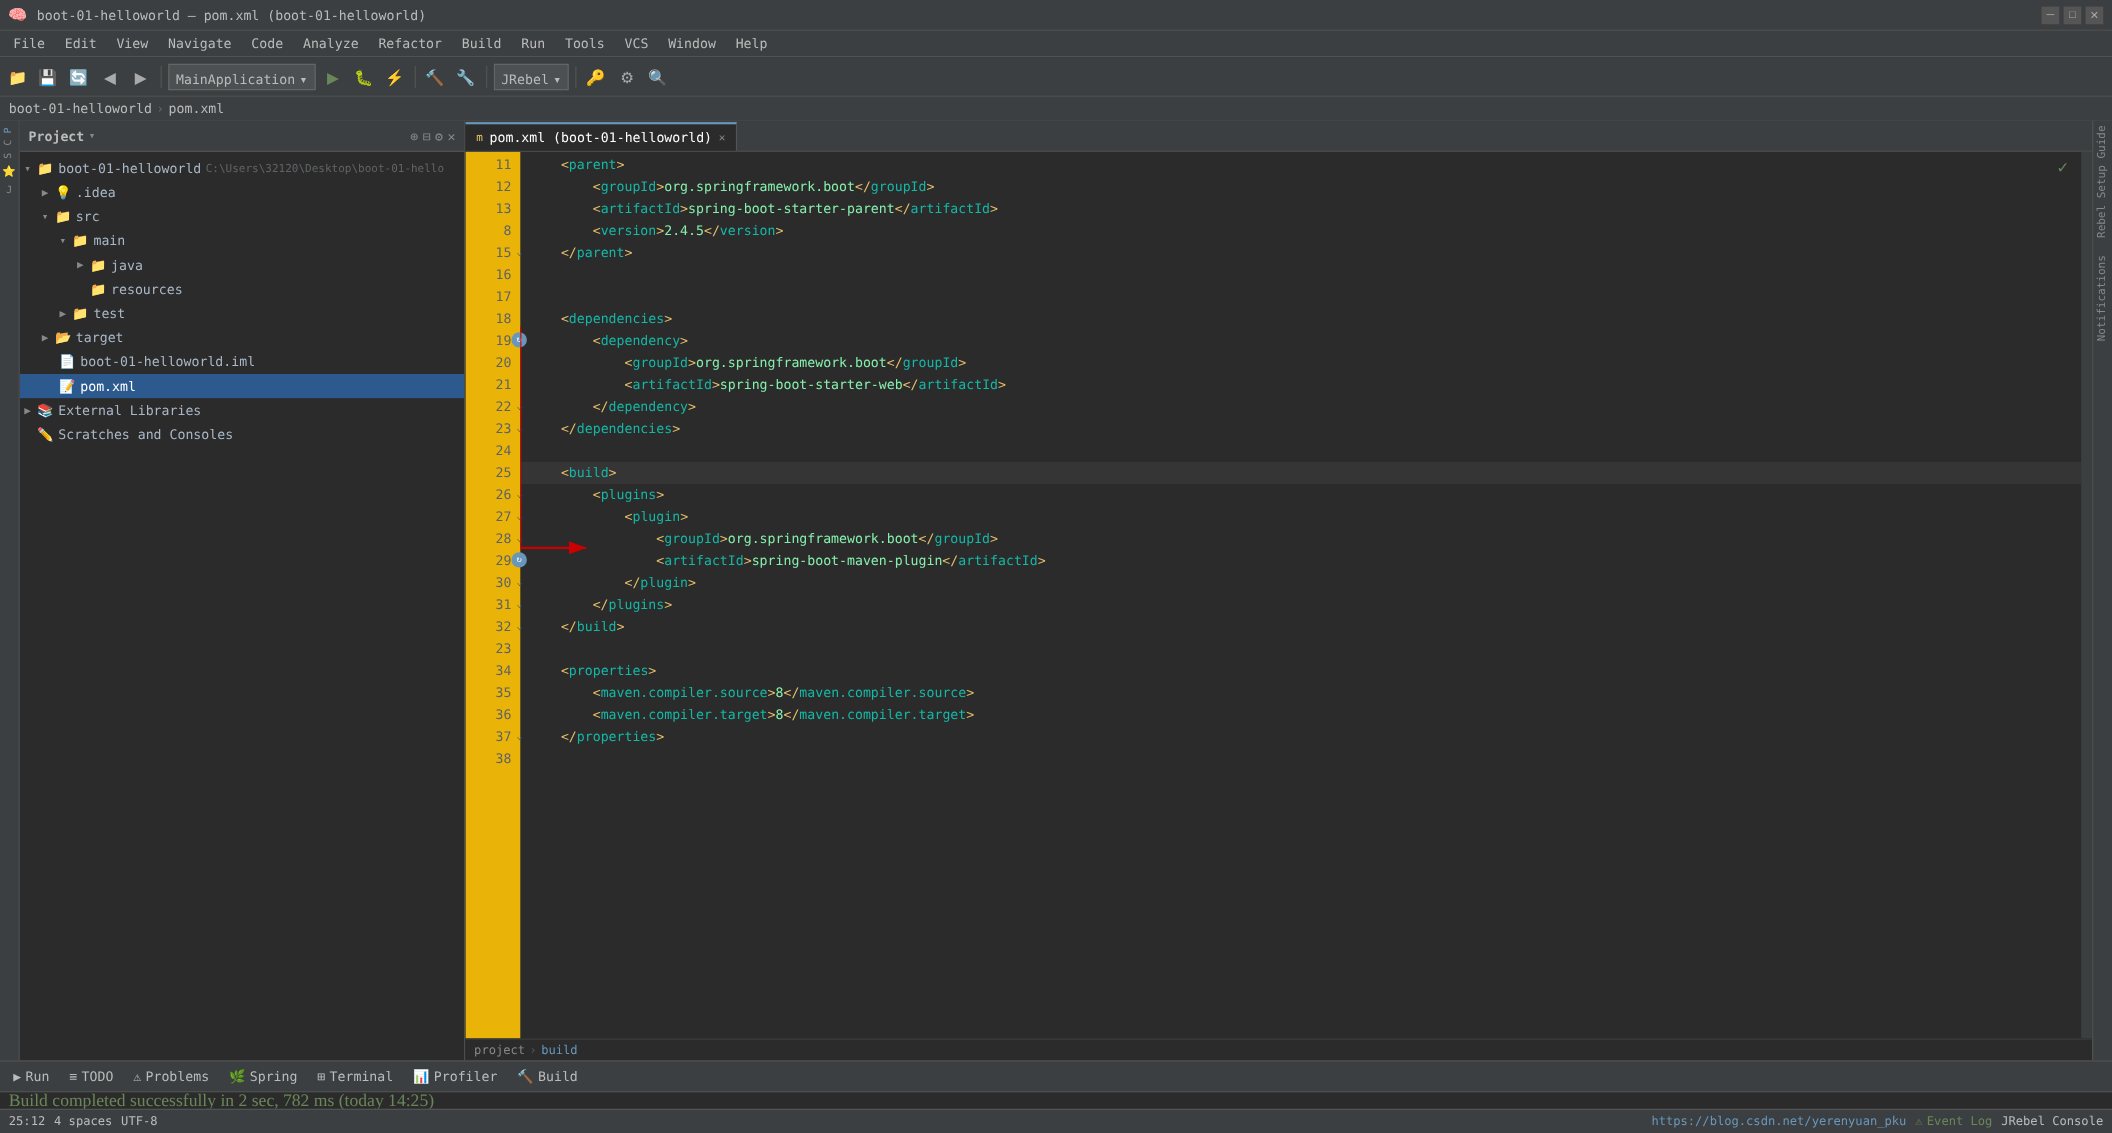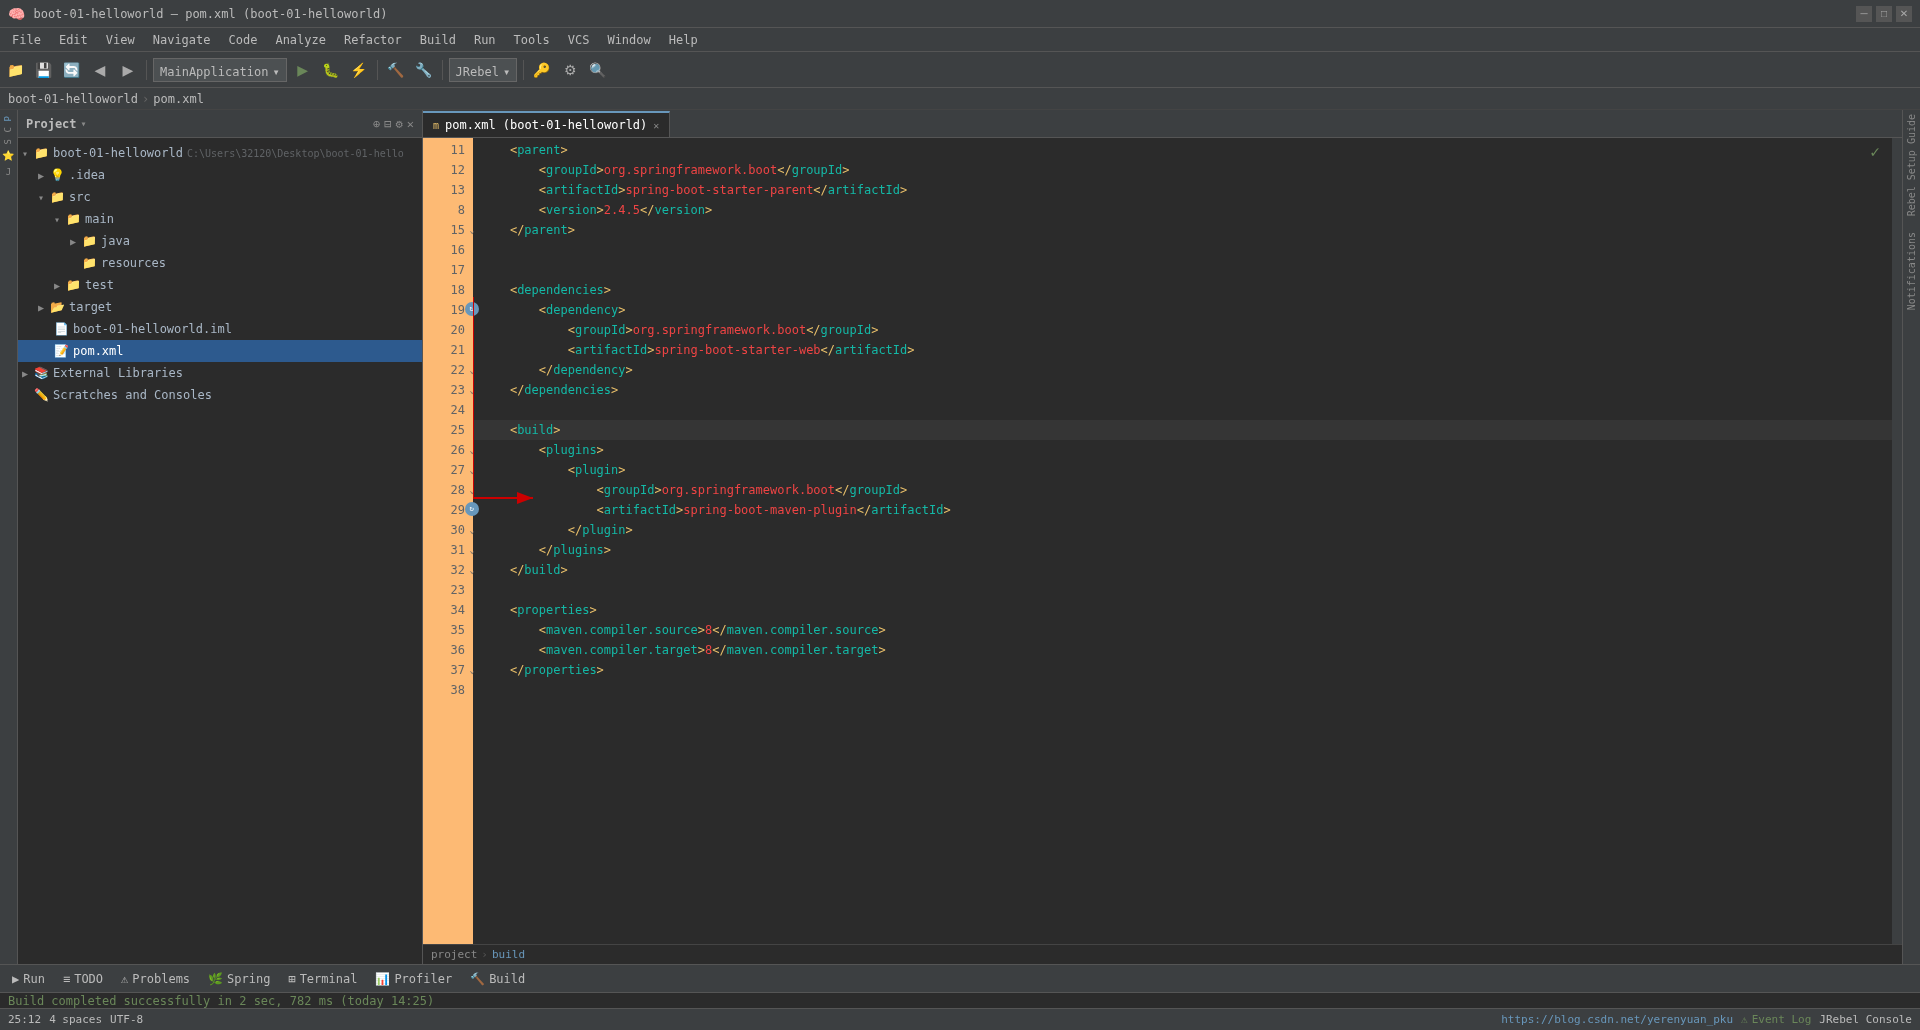--- a/index.html
+++ b/index.html
@@ -226,21 +226,21 @@
     
     .editor-content {
       flex: 1;
       display: flex;
       overflow: hidden;
       background: #2b2b2b;
     }
 
     .line-numbers {
       width: 50px;
-      background: #fdba74;
+      background: #eab308;
       text-align: left;
       padding-right: 8px;
       color: #606366;
       font-size: 12px;
       line-height: 20px;
       padding-top: 2px;
       flex-shrink: 0;
       user-select: none;
     }
     .line-number {
@@ -270,21 +270,21 @@
       padding-left: 8px;
       white-space: pre;
       font-size: 12px;
       color: #a9b7c6;
       position: relative;
     }
 
     
     .tag { color: #e8bf6a; }
     .tag-name { color: #14b8a6; }
-    .text-content { color: #ef4444; }
+    .text-content { color: #86efac; }
 
     
     .bottom-panel {
       height: 44px;
       background: #3c3f41;
       border-top: 1px solid #555;
       display: flex;
       flex-direction: column;
       flex-shrink: 0;
     }
@@ -309,21 +309,22 @@
     .bottom-status {
       height: 16px;
       display: flex;
       align-items: center;
       padding: 0 8px;
       background: #2b2b2b;
       border-top: 1px solid #555;
     }
     .status-text {
       color: #6a8759;
-      font-size: 12px;
+      font-size: 16px;
+      font-family: Liberation Serif, serif;
     }
 
     
     .status-bar {
       height: 22px;
       background: #3c3f41;
       display: flex;
       align-items: center;
       justify-content: space-between;
       padding: 0 8px;

